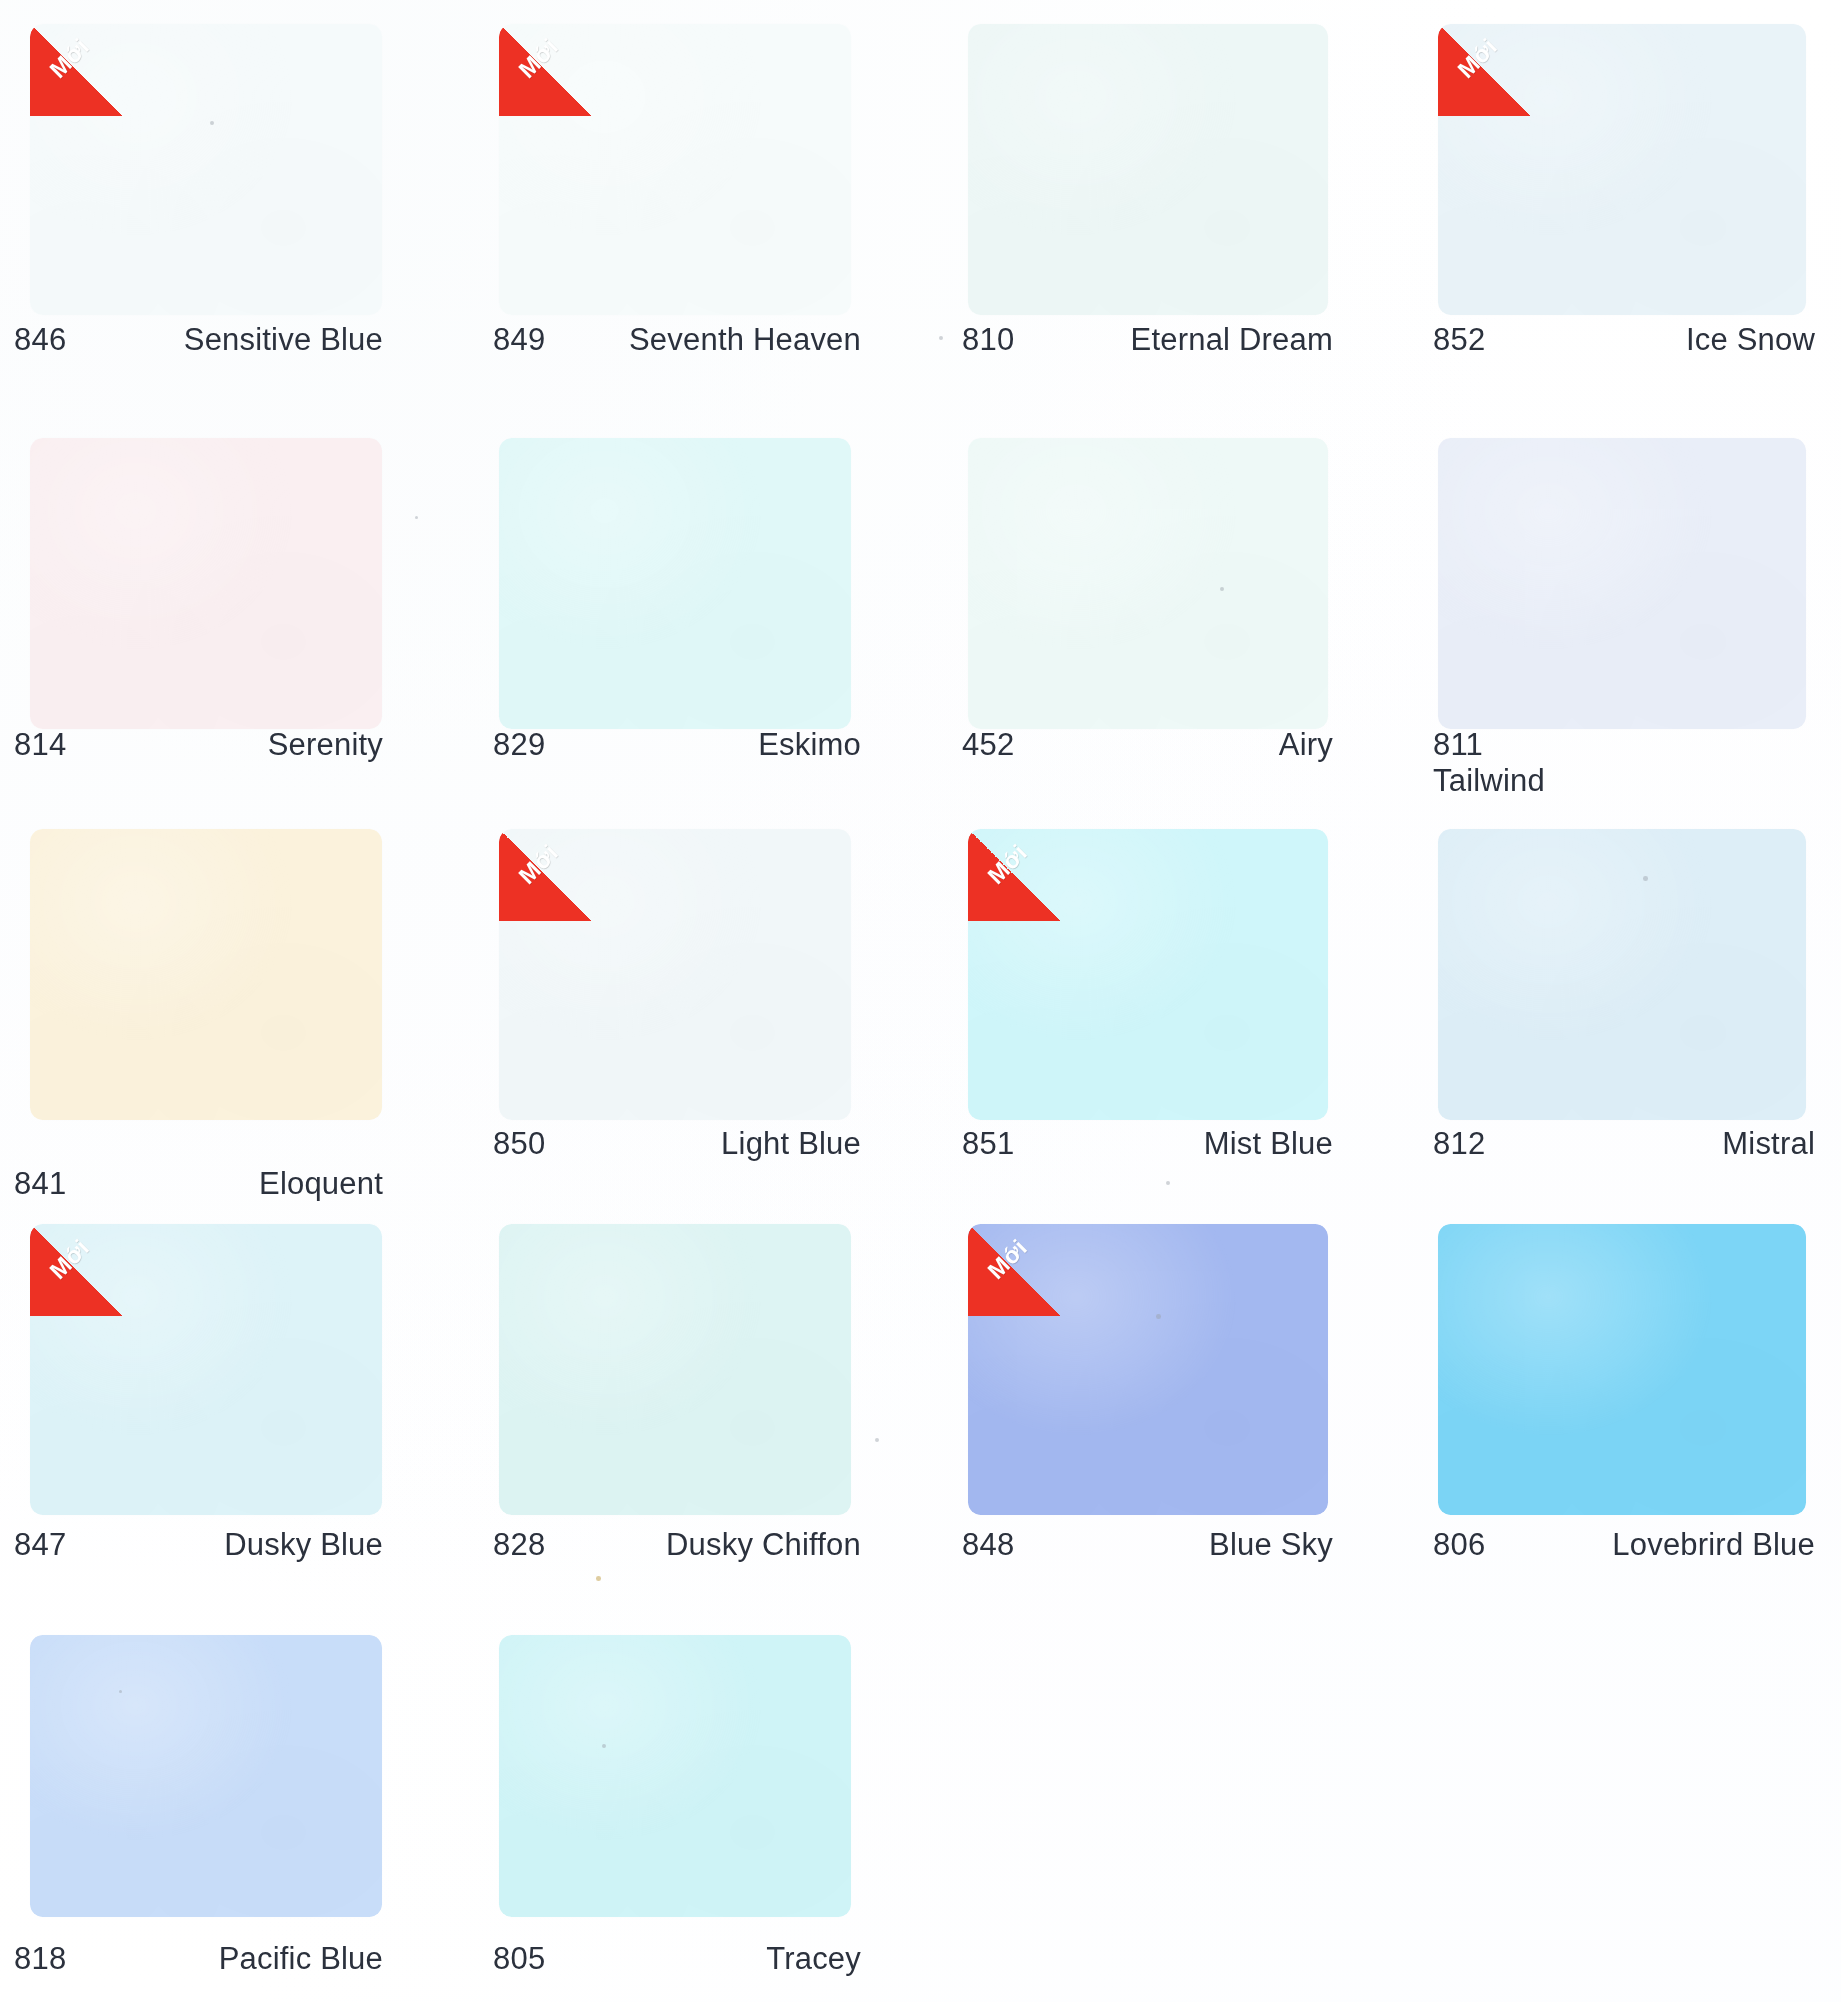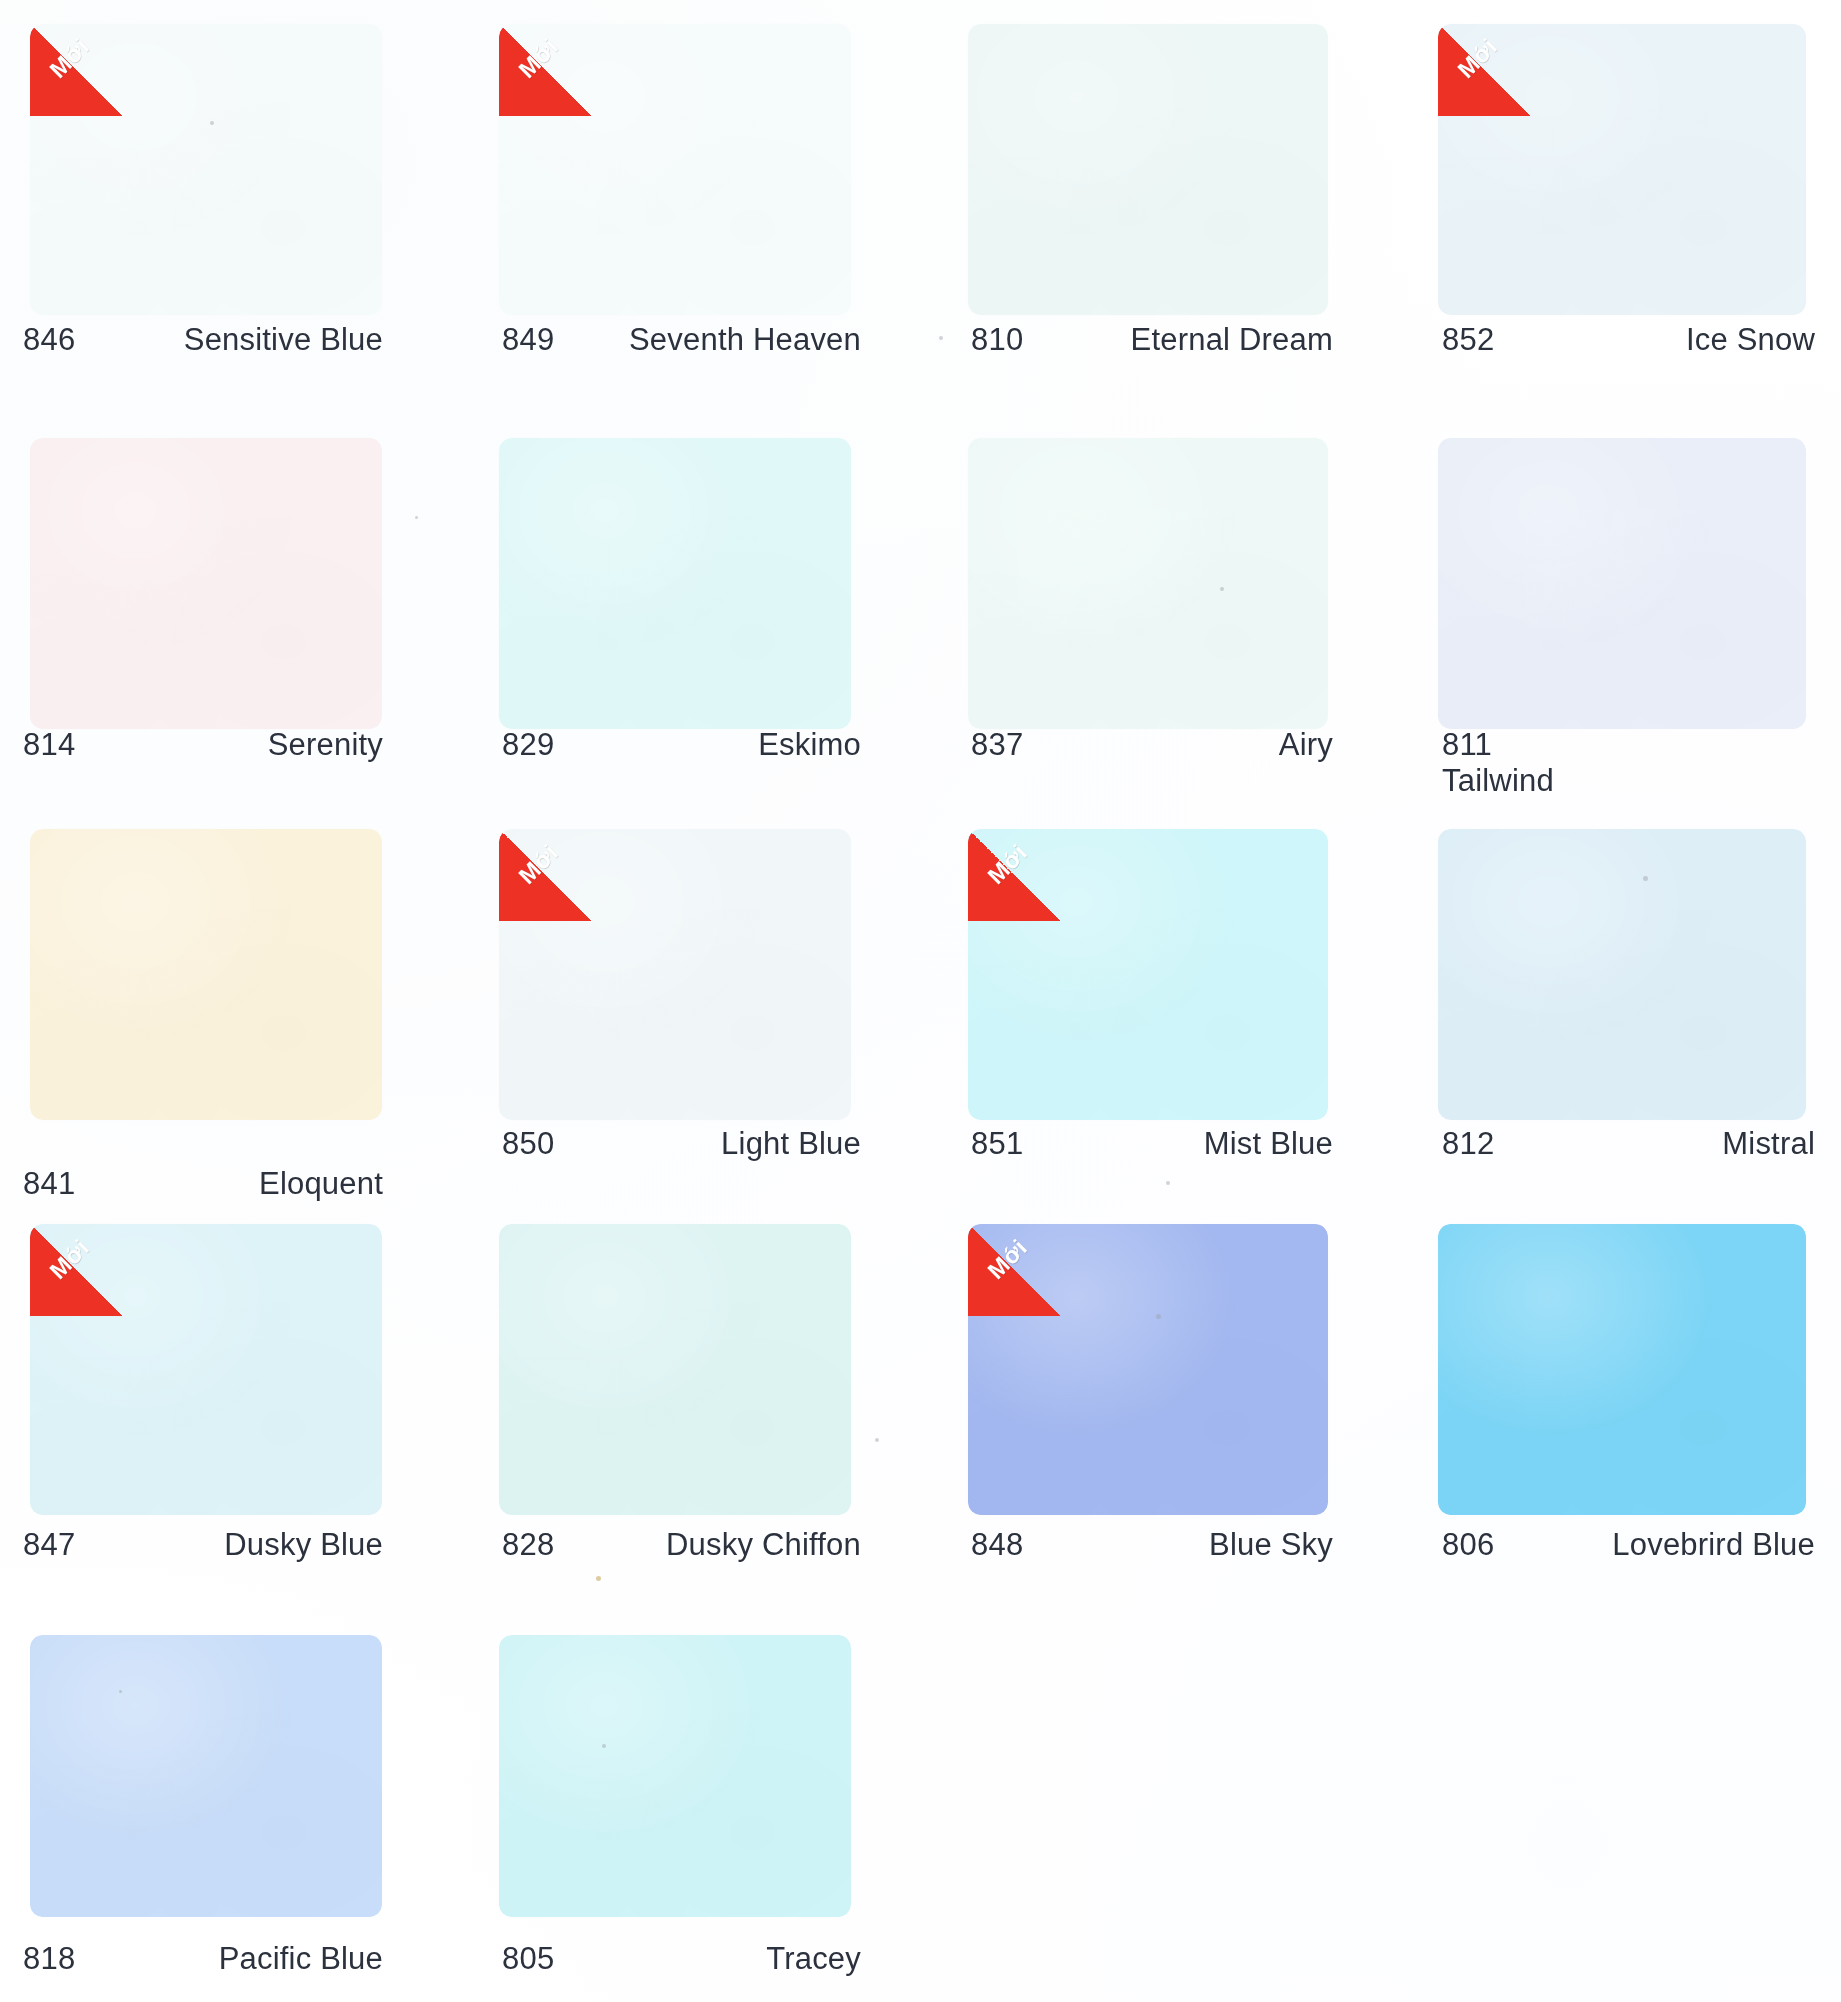--- a/index.html
+++ b/index.html
@@ -91,21 +91,20 @@
     justify-content:space-between;
     color:#2d3340;
     font-family:"Liberation Sans", sans-serif;
     font-size:31px;
     letter-spacing:0.2px;
     white-space:nowrap;
   }
   .swatch-code{
     color:#2b313d;
     font-size:31px;
-    margin-left:9px;
   }
   .swatch-name{
     color:#2b313d;
     font-size:31px;
     text-align:right;
   }
   
   .speck{position:absolute;background:#9aa0a8;border-radius:50%;opacity:.45;z-index:2;pointer-events:none;}
 </style>
 </head>
@@ -186,21 +185,21 @@
       <span class="swatch-code">829</span>
       <span class="swatch-name">Eskimo</span>
     </div>
     <div class="swatch-cell" style="left: 968px; top: 438px; width: 360px; height: 291px;">
       <div class="swatch-chip" style="width: 360px; height: 291px;">
         <div class="chip-surface" style="background: rgb(238, 249, 247);"></div>
         <div class="chip-noise"></div>
       </div>
     </div>
     <div class="swatch-label" style="left: 962px; top: 727px; width: 371px;">
-      <span class="swatch-code">837</span>
+      <span class="swatch-code">452</span>
       <span class="swatch-name">Airy</span>
     </div>
     <div class="swatch-cell" style="left: 1438px; top: 438px; width: 368px; height: 291px;">
       <div class="swatch-chip" style="width: 368px; height: 291px;">
         <div class="chip-surface" style="background: rgb(233, 238, 248);"></div>
         <div class="chip-noise"></div>
       </div>
     </div>
     <div class="swatch-label" style="left: 1433px; top: 727px; width: 382px; flex-direction: column;">
       <span class="swatch-code">811</span>

